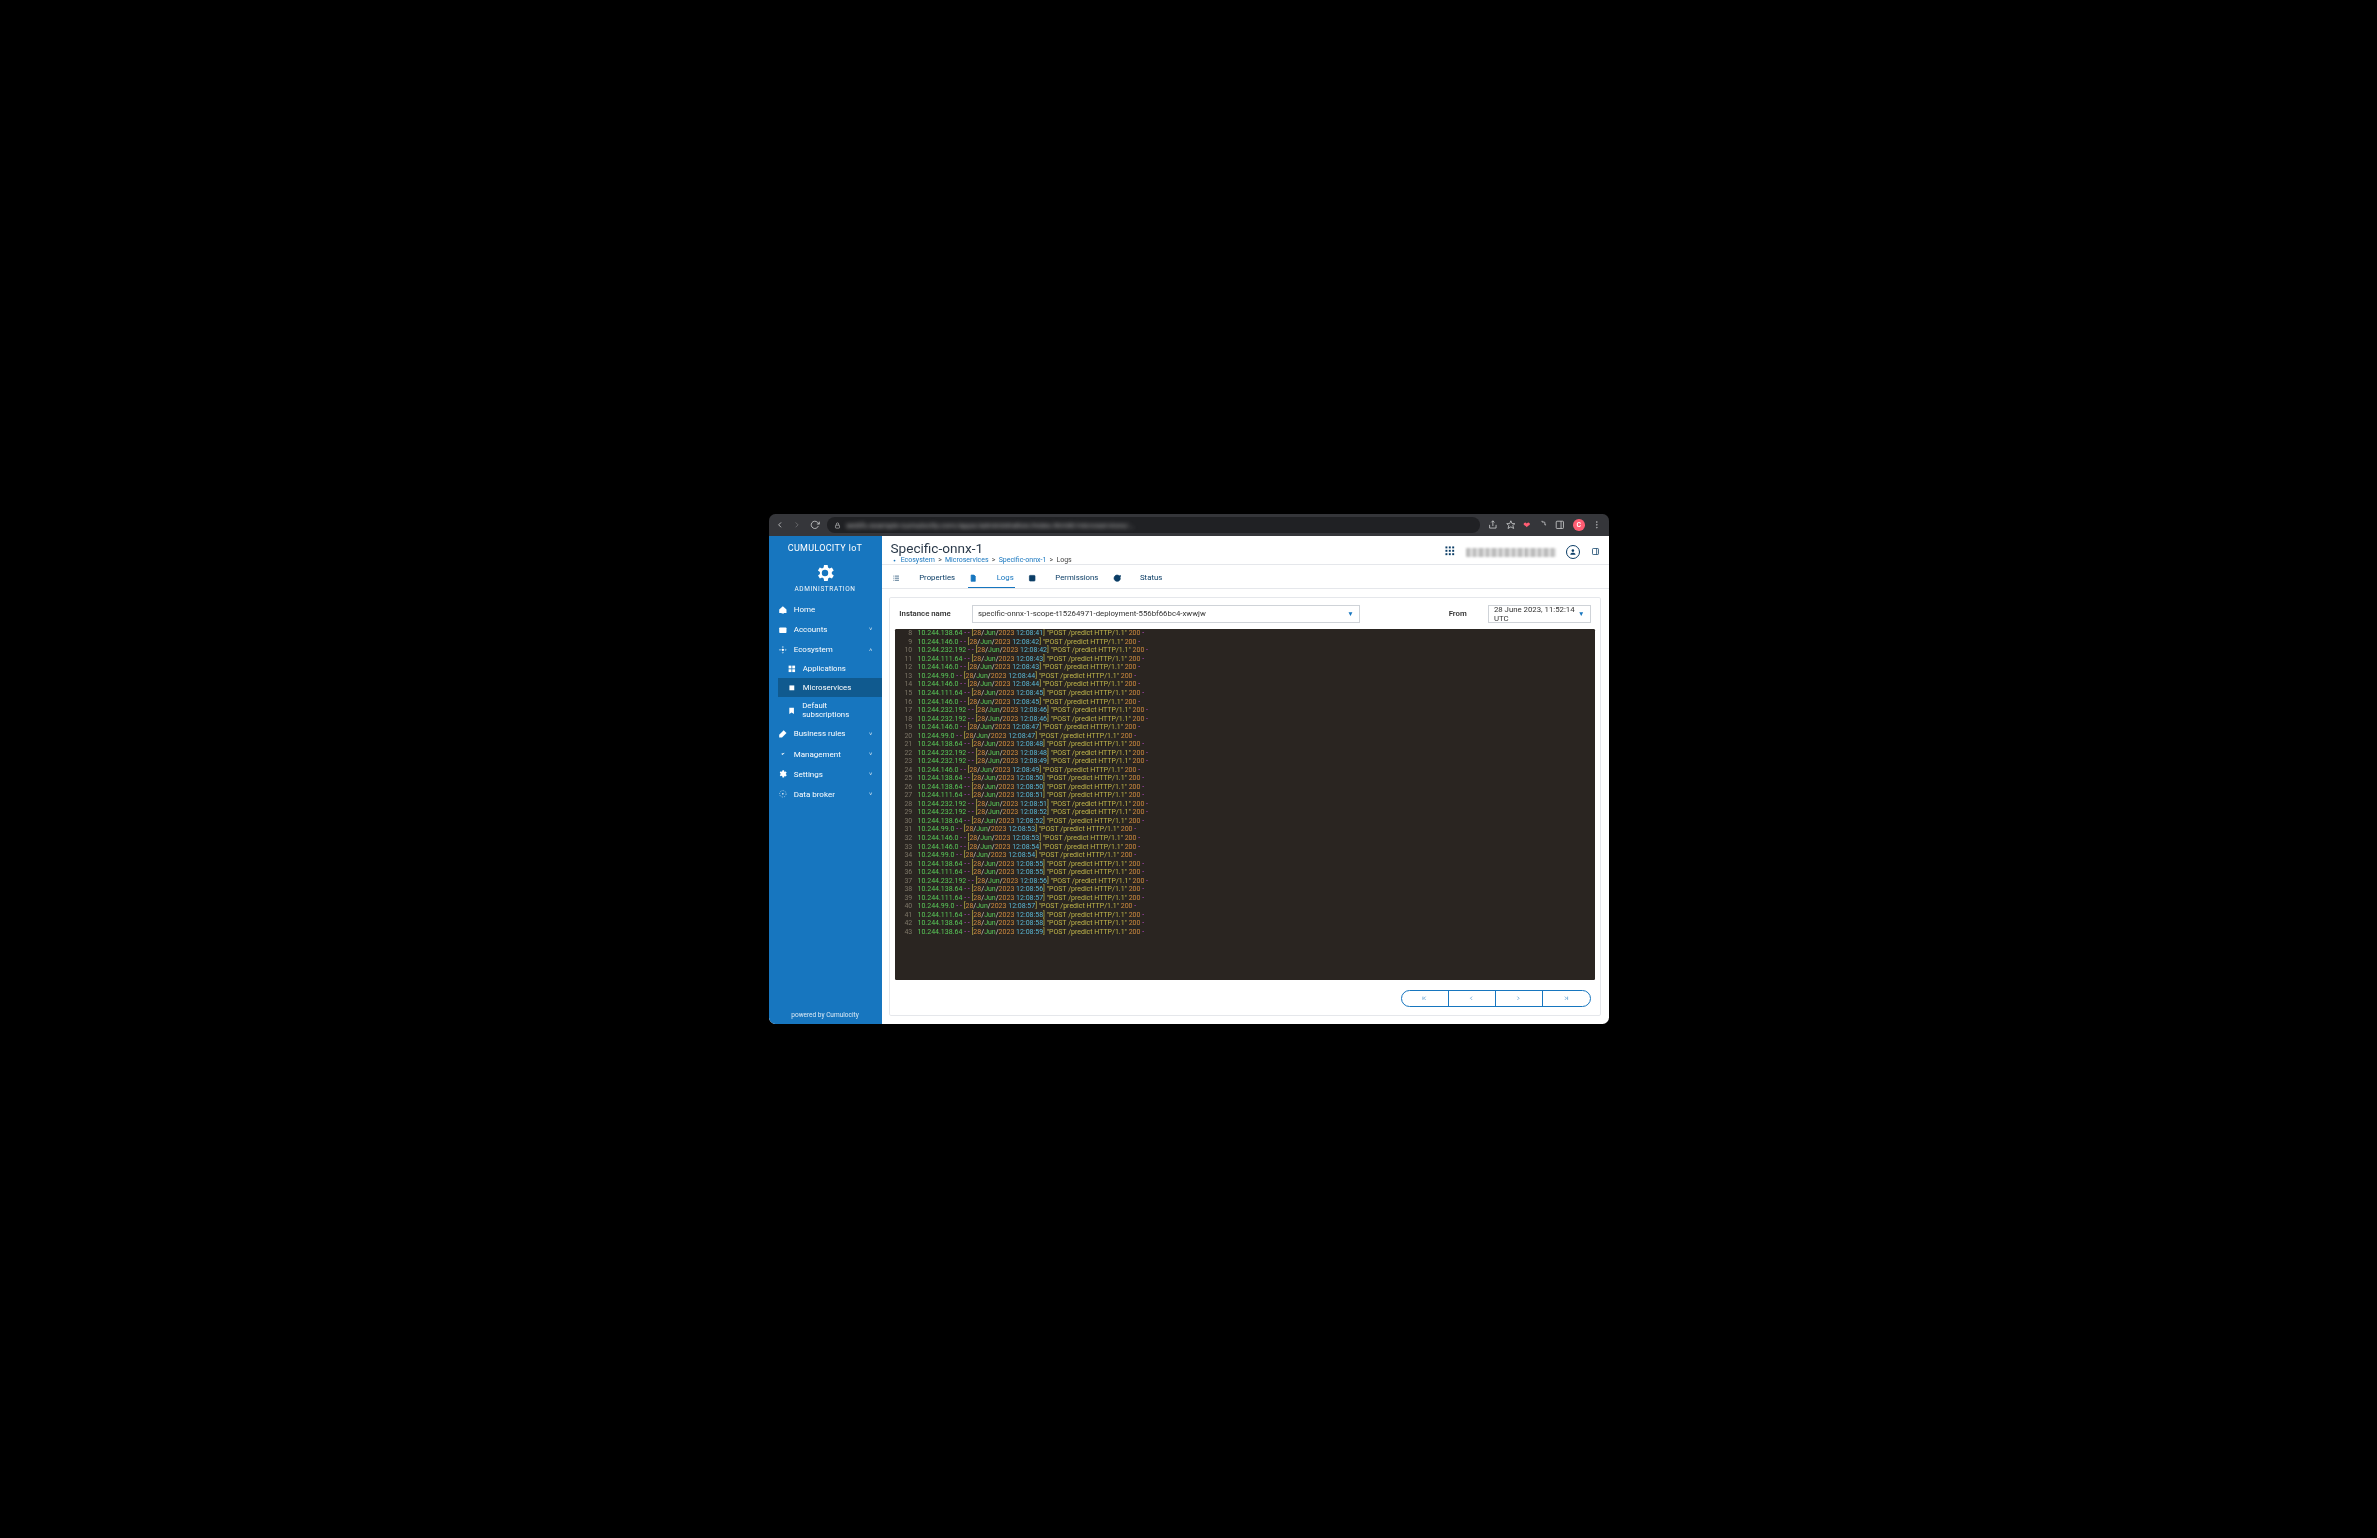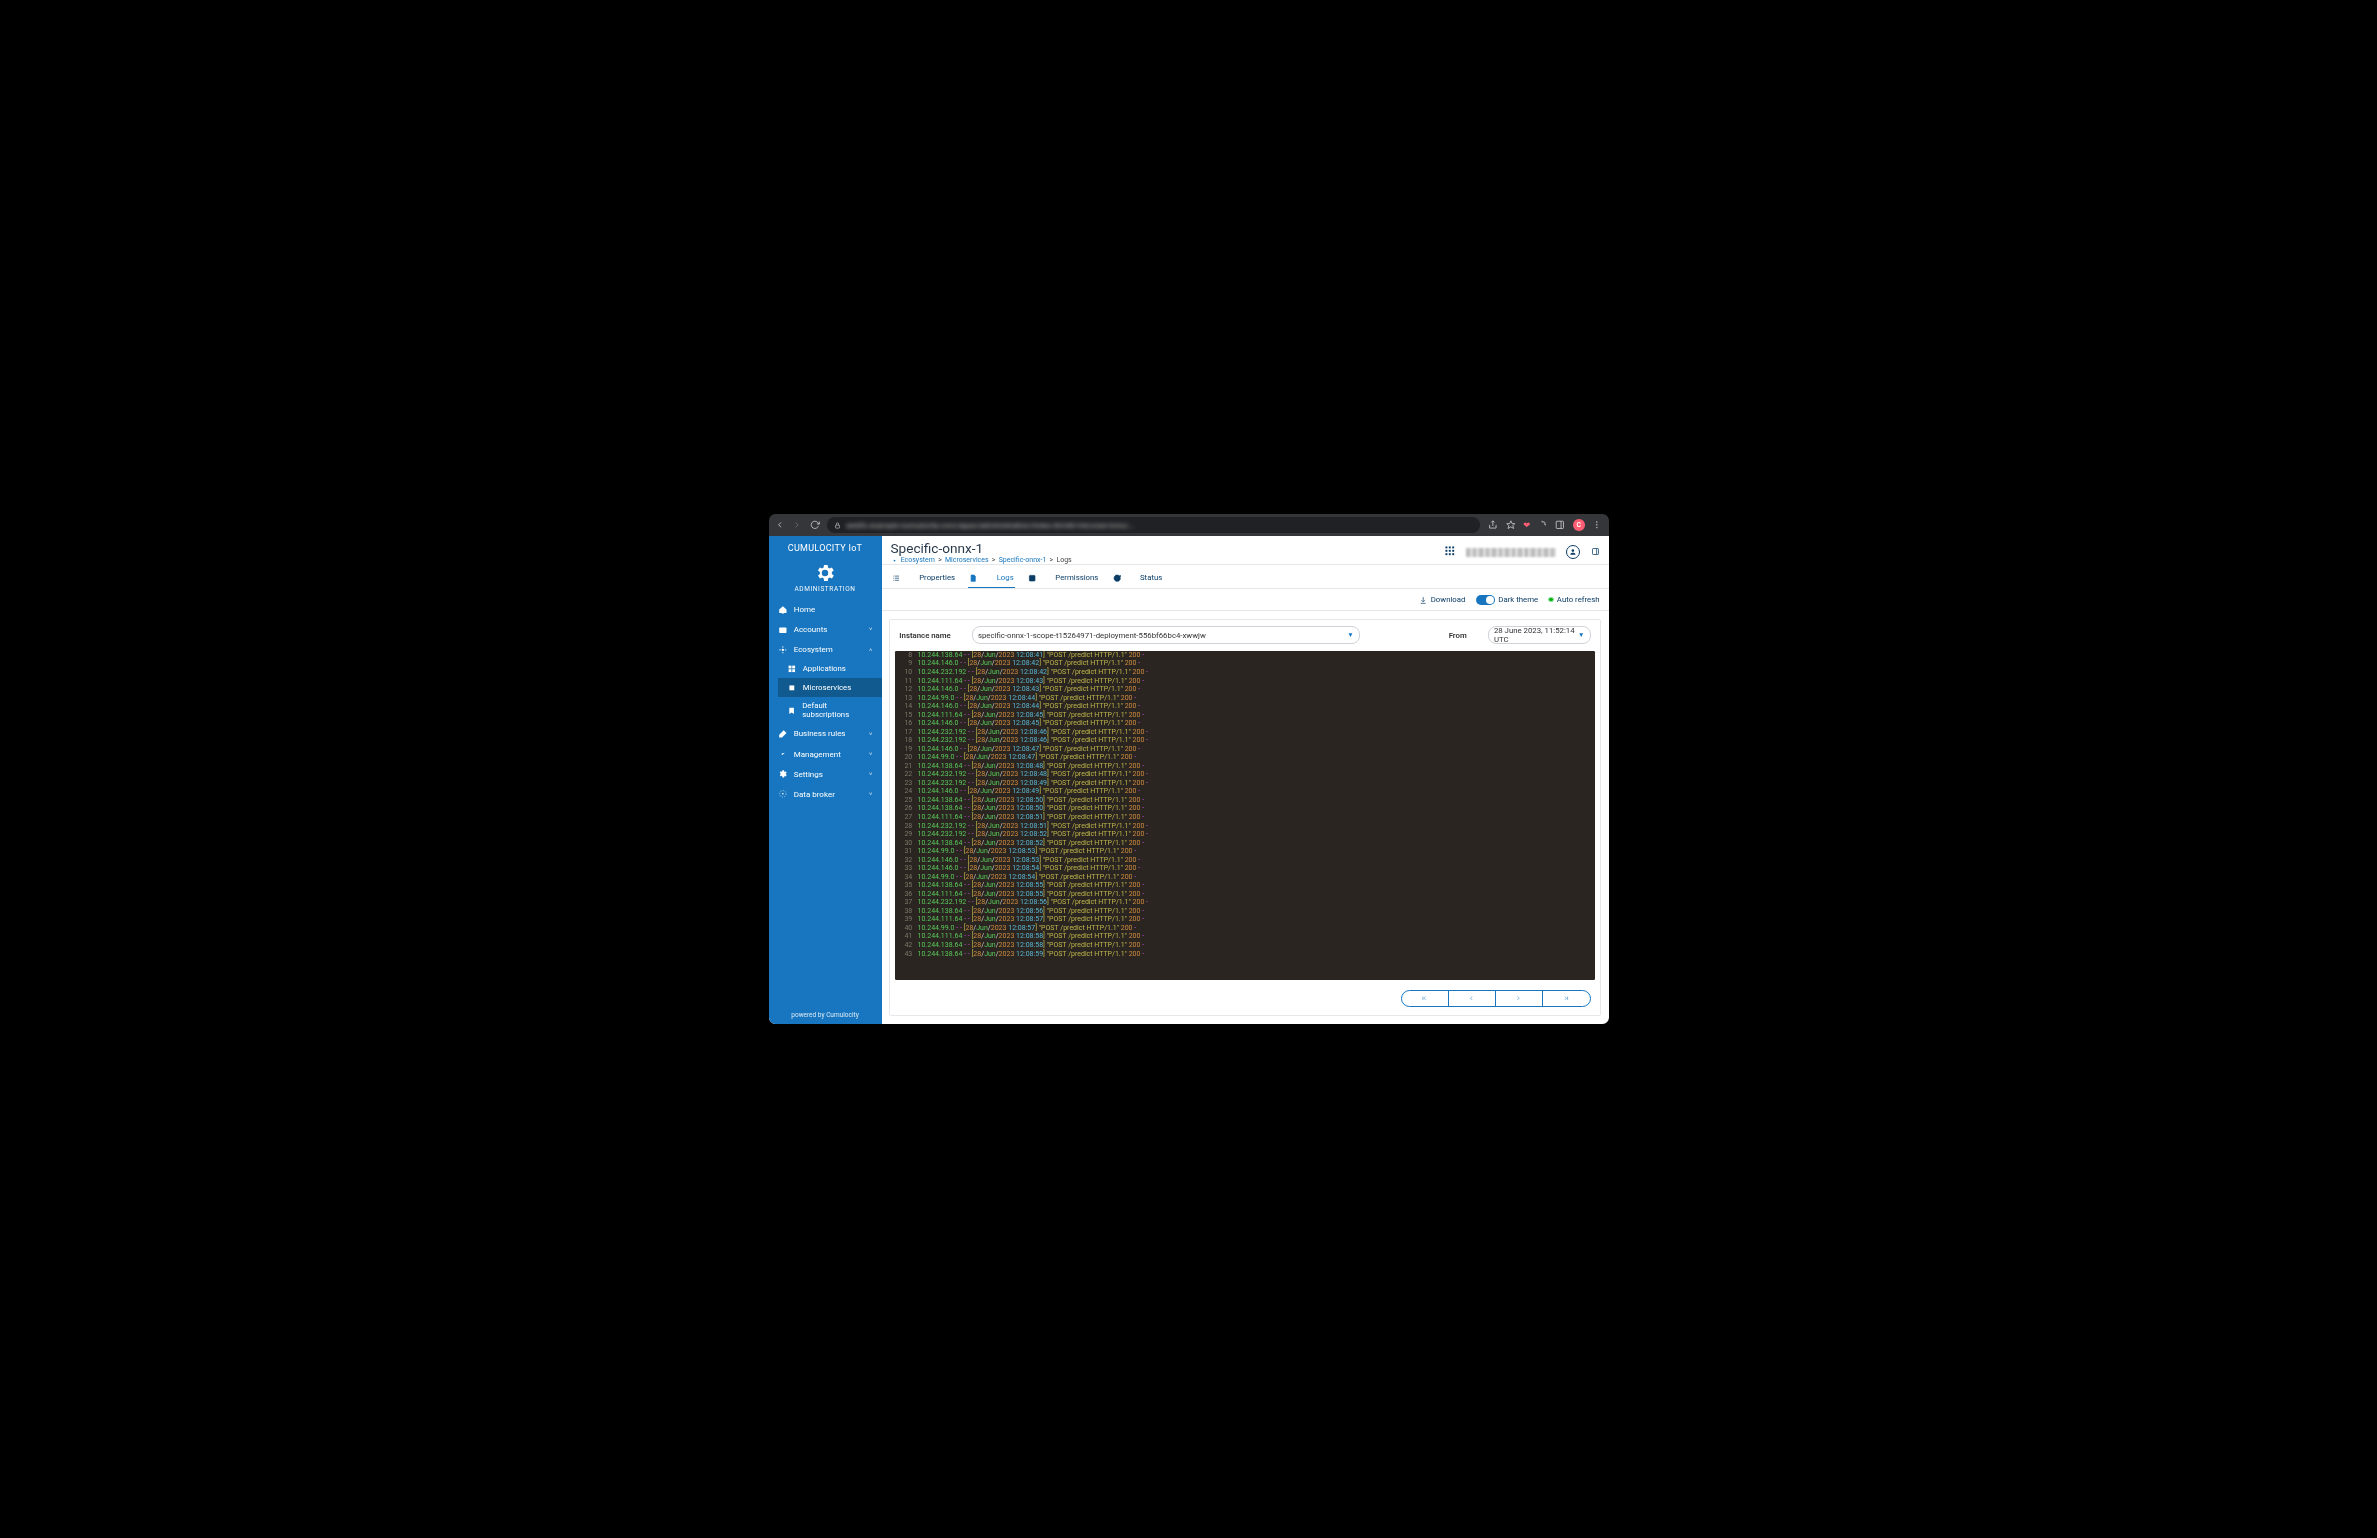--- a/index.html
+++ b/index.html
@@ -73,21 +73,21 @@
 .tool{display:flex;align-items:center;gap:3.2px;cursor:pointer}
 .tool svg{width:8.4px;height:8.4px;stroke:#0b3d66;fill:none;stroke-width:2}
 .switch{width:19.4px;height:10.3px;border-radius:5.2px;background:#1776bf;position:relative}
 .switch::after{content:"";position:absolute;right:1.3px;top:1.3px;width:7.8px;height:7.8px;border-radius:50%;background:#fff}
 .dot-live{width:5.2px;height:5.2px;border-radius:50%;background:#0db318;border:1px solid #8ee79a}
 
 
 .panel{flex:1;margin:7.8px;border:0.6px solid #e5e7eb;border-radius:1.9px;display:flex;flex-direction:column;min-height:0;background:#fff}
 .panel-filters{display:flex;align-items:center;gap:21px;padding:6.5px 9px;font-size:7.8px;color:#333}
 .panel-filters .lbl{font-weight:600;color:#333}
-.select{flex:1;max-width:388px;height:18px;border:0.6px solid #cfd3d8;border-radius:8px;display:flex;align-items:center;padding:0 5.2px;font-size:7.8px;color:#333;background:#fff;cursor:pointer}
+.select{flex:1;max-width:388px;height:18px;border:0.6px solid #cfd3d8;border-radius:0;display:flex;align-items:center;padding:0 5.2px;font-size:7.8px;color:#333;background:#fff;cursor:pointer}
 .select .caret{margin-left:auto;color:#1776bf;font-size:6.5px}
 .select.small{max-width:103px;flex:none}
 .from-lbl{font-weight:600;margin-left:auto}
 
 
 .log-wrap{flex:1;margin:0 5.2px 5.2px;background:#2a2521;border-radius:1.3px;overflow:auto;font-family:Menlo,Consolas,monospace;font-size:7px;line-height:1.22;position:relative}
 .log-wrap::-webkit-scrollbar{width:5.2px}.log-wrap::-webkit-scrollbar-thumb{background:#555;border-radius:2.6px}
 .log-line{display:flex;white-space:pre}
 .ln{width:22px;text-align:right;padding-right:5.2px;color:#7d7668;user-select:none}
 .lt{color:#d0cbc2}
@@ -327,38 +327,20 @@
           </div>
           <div class="tab-btn">
             <svg viewBox="0 0 24 24" fill="none" stroke="currentColor" stroke-width="2">
               <path d="M21 12a9 9 0 1 1-3-6.7L21 8"></path>
               <polyline points="21 3 21 8 16 8"></polyline>
             </svg>
             <span>Status</span>
           </div>
         </div>
 
-      <div class="toolbar">
-        <span class="tool">
-          <svg viewBox="0 0 24 24">
-              <path d="M12 3v12"></path>
-              <polyline points="7 12 12 17 17 12"></polyline>
-              <path d="M5 21h14"></path>
-            </svg>
-          <span>Download</span>
-        </span>
-        <span class="tool">
-          <span class="switch"></span>
-          <span>Dark theme</span>
-        </span>
-        <span class="tool">
-          <span class="dot-live"></span>
-          <span>Auto refresh</span>
-        </span>
-      </div>
 
       <div class="panel">
         <div class="panel-filters">
           <span class="lbl">Instance name</span>
           <div class="select">
             <span>specific-onnx-1-scope-t15264971-deployment-556bf66bc4-xwwjw</span>
             <span class="caret">▼</span>
           </div>
           <span class="lbl from-lbl">From</span>
           <div class="select small">

